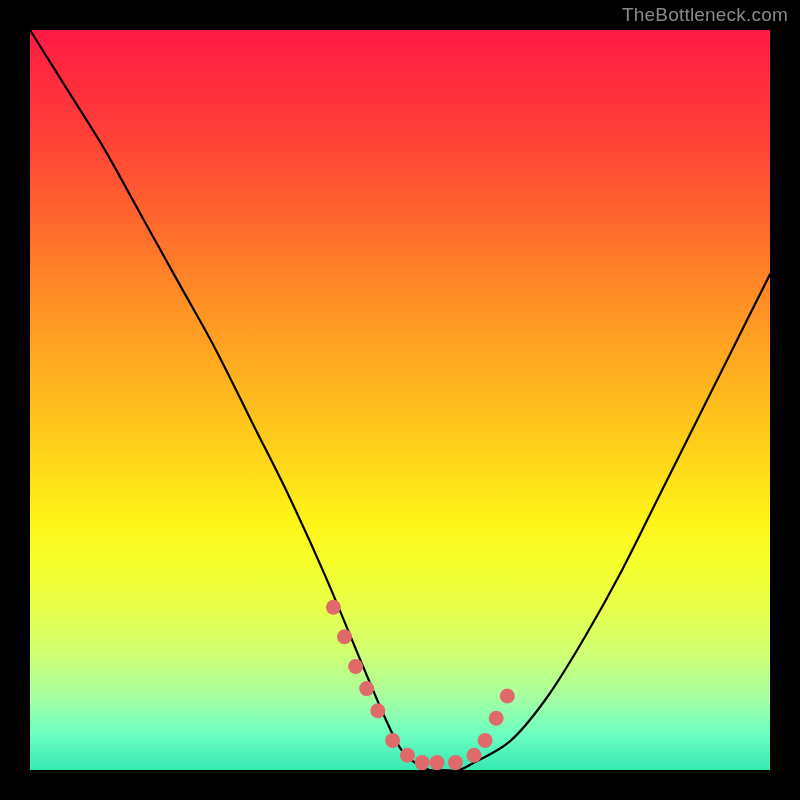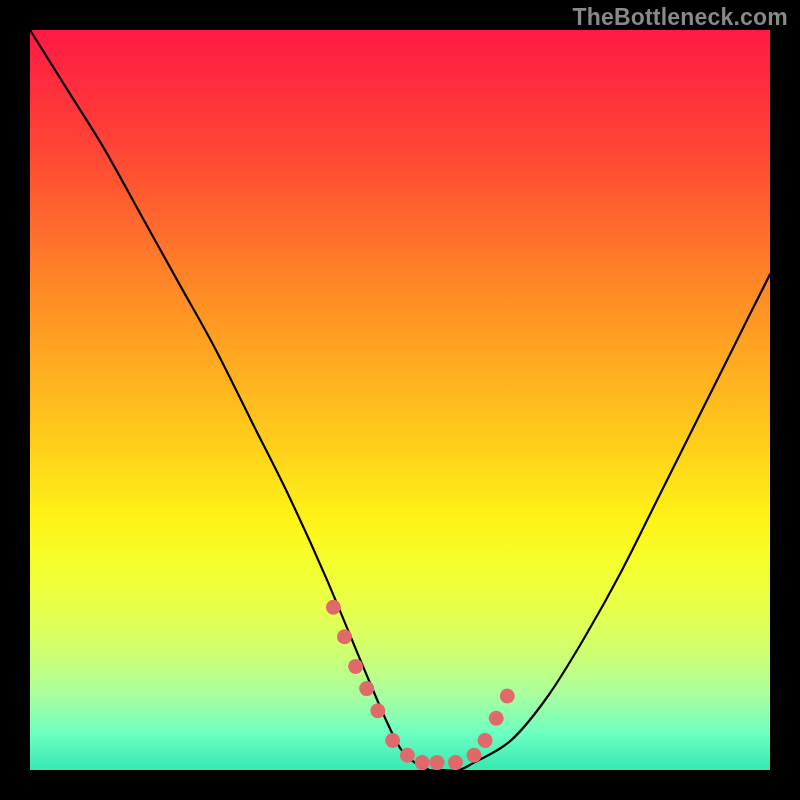--- a/index.html
+++ b/index.html
@@ -28,22 +28,22 @@
       #d0ff70 84%,
       #a8ffa0 90%,
       #6effc2 95%,
       #35e9b3 100%);
   }
   .watermark {
     position: absolute;
     top: 4px;
     right: 12px;
     font-family: Arial, Helvetica, sans-serif;
-    font-size: 23px;
-    font-weight: 700;
+    font-size: 19px;
+    font-weight: 400;
     color: #88898b;
     letter-spacing: 0.2px;
     user-select: none;
   }
   svg.curve {
     position: absolute;
     left: 0; top: 0;
     width: 740px; height: 740px;
   }
 </style>

